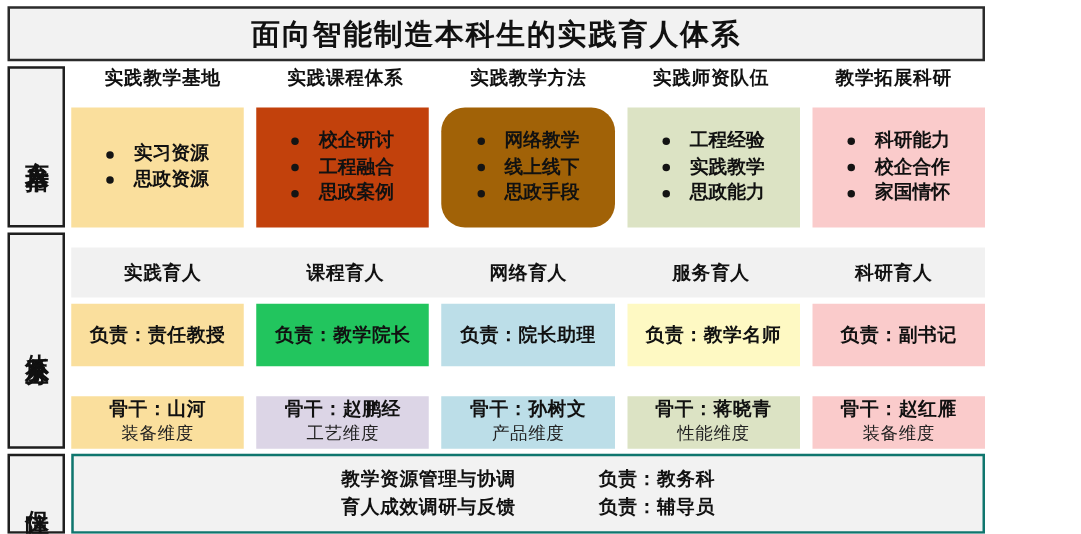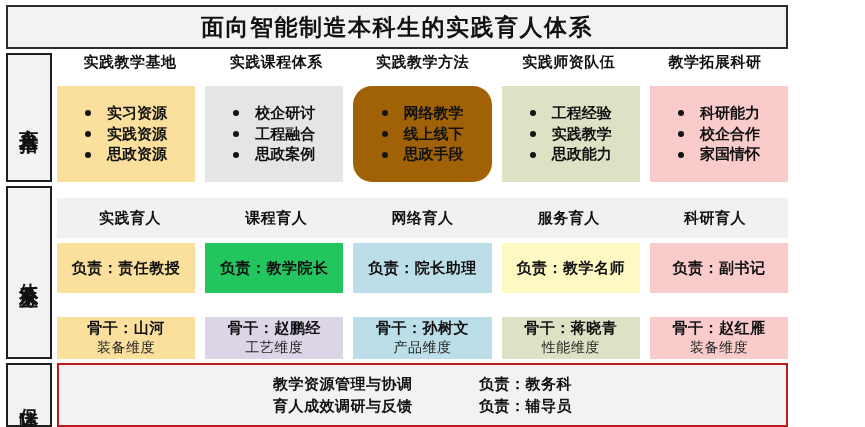--- a/index.html
+++ b/index.html
@@ -200,21 +200,21 @@
     letter-spacing: 0.5px;
     white-space: nowrap;
     line-height: 1.35;
   }
 
   
   .sec3 { flex: 0 0 64px; }
 
   .guarantee-box {
     flex: 1 1 auto;
-    border: 2px solid #b91c1c;
+    border: 2px solid #0f766e;
     background: #f2f2f2;
     display: flex;
     flex-direction: column;
     align-items: center;
     justify-content: center;
     box-sizing: border-box;
   }
   .g-line {
     display: flex;
     align-items: baseline;
@@ -254,28 +254,24 @@
         </div>
 
         <div class="bullets-row">
           <div class="bullet-box" style="background: rgb(250, 223, 157);">
             <div class="bullet-line">
                 <span class="dot"></span>
                 <span>实习资源</span>
               </div>
             <div class="bullet-line">
                 <span class="dot"></span>
-                <span>实践资源</span>
-              </div>
-            <div class="bullet-line">
-                <span class="dot"></span>
                 <span>思政资源</span>
               </div>
           </div>
-          <div class="bullet-box" style="background: #e5e5e5;">
+          <div class="bullet-box" style="background: #c2410c;">
             <div class="bullet-line">
                 <span class="dot"></span>
                 <span>校企研讨</span>
               </div>
             <div class="bullet-line">
                 <span class="dot"></span>
                 <span>工程融合</span>
               </div>
             <div class="bullet-line">
                 <span class="dot"></span>

